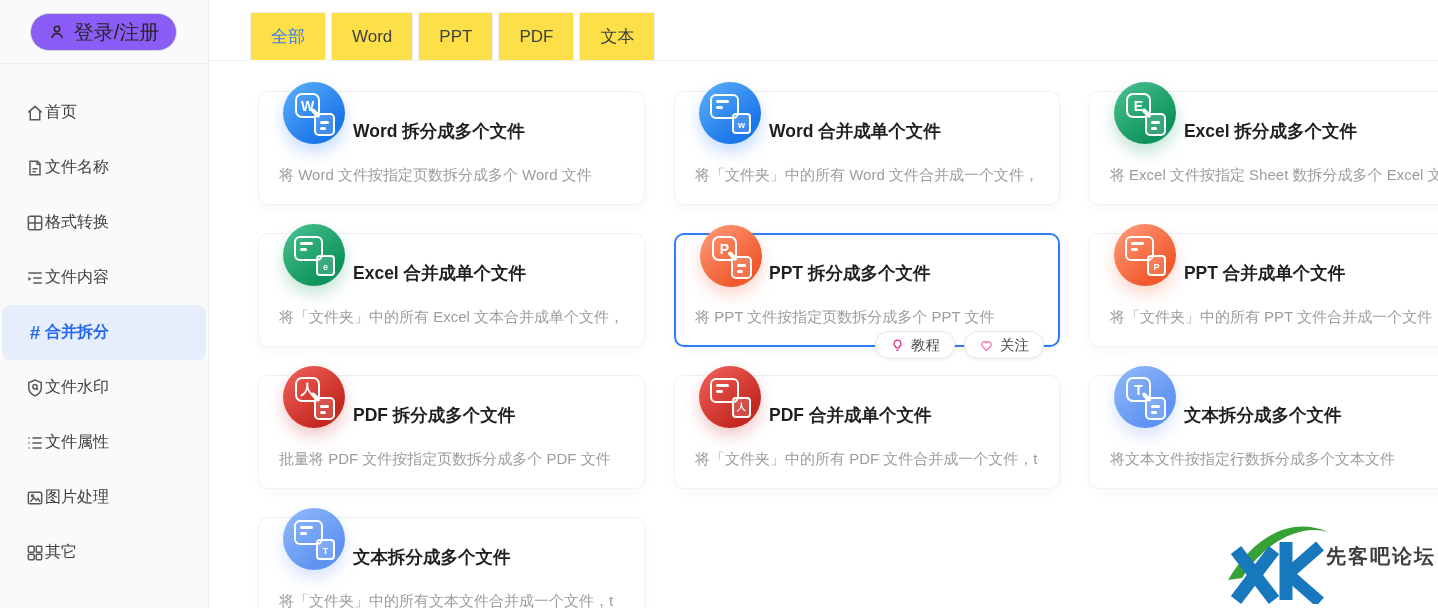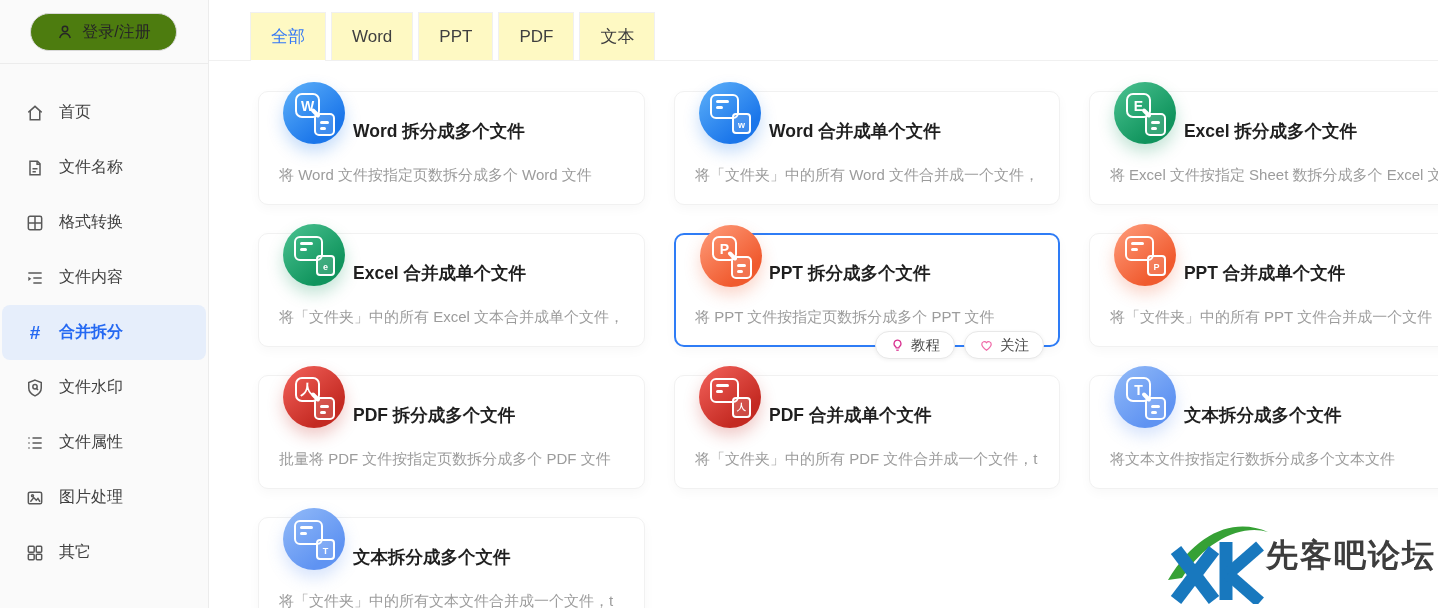--- a/index.html
+++ b/index.html
@@ -2,38 +2,38 @@
 <html><head>
 <meta charset="utf-8">
 <style>
   * { margin:0; padding:0; box-sizing:border-box; }
   html,body { width:1438px; height:608px; overflow:hidden; background:#fff;
     font-family:"Liberation Sans","DejaVu Sans",sans-serif; }
   body { display:flex; position:relative; }
 
   
   .sidebar { width:209px; height:608px; background:#fafafa; border-right:1px solid #ececec; flex:none; }
-  .login-btn { width:147px; height:38px; margin:13px 0 0 30px; background:#4d7c0f;
+  .login-btn { width:147px; height:38px; margin:13px 0 0 30px; background:#8b5cf6;
     border:1px solid #d9d9d9; border-radius:20px; display:flex; align-items:center;
-    justify-content:center; gap:8px; font-size:16px; color:#262626; cursor:pointer; }
+    justify-content:center; gap:8px; font-size:20px; color:#262626; cursor:pointer; }
   .sidebar-divider { height:1px; background:#ececec; margin-top:12px; }
   .nav { padding-top:21px; }
-  .nav-item { height:55px; display:flex; align-items:center; gap:14px; padding-left:23px;
+  .nav-item { height:55px; display:flex; align-items:center; padding-left:23px;
     font-size:16px; color:#404040; cursor:pointer; margin:0 2px; border-radius:8px; }
   .nav-item .nicon { width:20px; height:20px; display:flex; align-items:center; justify-content:center; }
   .nav-item .nicon svg { stroke:#595959; }
   .nav-item.active { background:#e6eefb; color:#2468f2; font-weight:bold; }
   .nav-item.active .hash { color:#2468f2; }
   .hash { font-size:19px; font-weight:600; color:#595959; line-height:1; }
 
   
   .main { flex:1; position:relative; background:#fff; }
   .tabbar { display:flex; gap:5px; margin-top:12px; padding-left:41px;
     border-bottom:1px solid #f0f0f0; }
-  .tab { background:#fef9c3; border:1px solid #f0f0f0; border-bottom:none; height:48px;
+  .tab { background:#fde047; border:1px solid #f0f0f0; border-bottom:none; height:48px;
     padding:0 20px; display:flex; align-items:center; font-size:17px; color:#3f3f3f;
     cursor:pointer; position:relative; }
   .tab.active { color:#3478f6; }
   .tab.active::after { content:''; position:absolute; left:0; right:0; bottom:-1px; height:1px; background:#fff; }
 
   
   .cards { display:grid; grid-template-columns:repeat(3,1fr); gap:28px 29px;
     grid-auto-rows:114px; margin:30px 4px 0 49px; }
   .card { position:relative; background:#fff; border:1px solid #f1f1f1; border-radius:10px;
     box-shadow:0 4px 12px rgba(0,0,0,0.03); padding:16px 20px 0 20px; cursor:pointer; }
@@ -70,21 +70,21 @@
 
   
   .card-actions { position:absolute; right:14px; bottom:-14px; display:flex; gap:9px; }
   .pill { height:28px; background:#fff; border:1px solid #e8e8e8; border-radius:14px;
     box-shadow:0 1px 4px rgba(0,0,0,.06); display:flex; align-items:center; gap:6px;
     padding:0 14px; font-size:14.5px; color:#4a4a4a; cursor:pointer; }
 
   
   .watermark { position:absolute; right:2px; bottom:4px; display:flex; align-items:center; z-index:5; }
   .wm-text { font-family:"DejaVu Serif","Liberation Serif",serif; font-weight:bold;
-    font-size:32px; color:#3d3d3d; letter-spacing:2px; margin-left:-6px; padding-bottom:4px; }
+    font-size:20px; color:#3d3d3d; letter-spacing:2px; margin-left:-6px; padding-bottom:4px; }
 </style>
 </head>
 <body>
 
 <div class="sidebar">
   <div class="login-btn">
     <svg width="18" height="18" viewBox="0 0 24 24" fill="none" stroke="#262626" stroke-width="2">
         <circle cx="12" cy="8" r="3.6"></circle>
         <path d="M5 20c1.2-4 4-6 7-6s5.8 2 7 6"></path>
       </svg>

